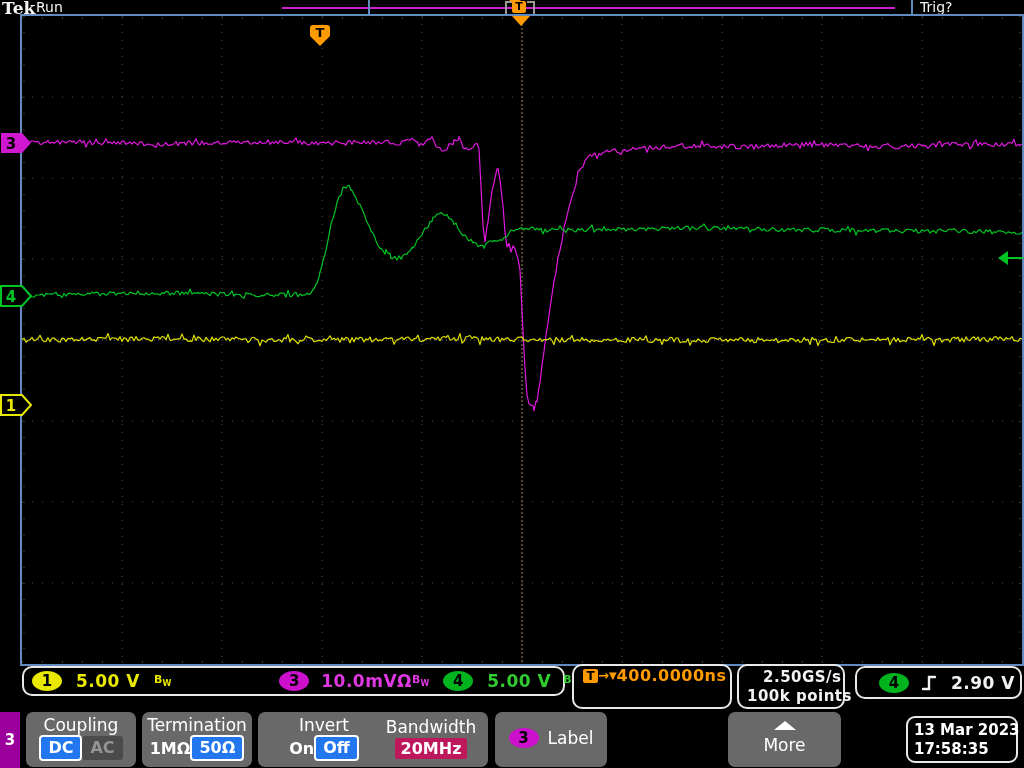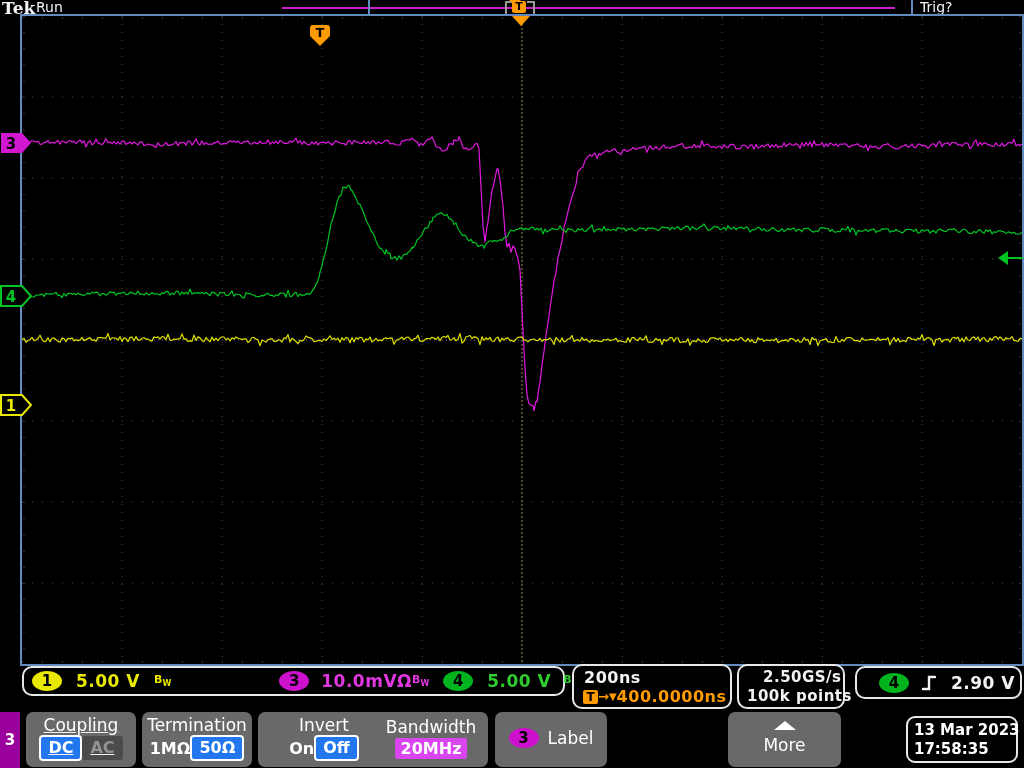--- a/index.html
+++ b/index.html
@@ -48,21 +48,21 @@
   .mbtn{position:absolute;top:712px;height:55px;background:#696969;border-radius:7px;color:#f2f2f2;
         display:flex;flex-direction:column;align-items:center;justify-content:space-evenly;box-sizing:border-box;
         padding:3px 0 6px 0;}
   .mtitle{font-size:17px;color:#fff;}
   .optrow{display:flex;align-items:center;justify-content:center;width:100%;}
   .chip-sel{background:#2277ee;border:2px solid #fff;border-radius:4px;color:#fff;font-weight:bold;
             font-size:16px;padding:0 7px;line-height:22px;}
   .chip-dis{background:#4b4b4b;border-radius:3px;color:#949494;font-weight:bold;font-size:16px;
             padding:2px 8px;line-height:20px;}
   .chip-plain{color:#fff;font-weight:bold;font-size:16px;}
-  .chip-nb{background:#d946ef;border-radius:2px;color:#fff;font-weight:bold;font-size:16px;padding:1px 6px;}
+  .chip-nb{background:#be185d;border-radius:2px;color:#fff;font-weight:bold;font-size:16px;padding:1px 6px;}
   .uparrow{width:0;height:0;border-left:11px solid transparent;border-right:11px solid transparent;
            border-bottom:9px solid #fff;}
   .dtbox{position:absolute;left:906px;top:716px;width:112px;height:47px;background:#000;border:2px solid #e8e8e8;
          border-radius:9px;box-sizing:border-box;display:flex;flex-direction:column;justify-content:center;
          padding-left:6px;color:#fff;font-weight:bold;font-size:15px;line-height:19px;white-space:nowrap;}
 </style>
 </head>
 <body>
 
 <div id="scope">
@@ -141,21 +141,20 @@
       <span class="badge b-mag" style="margin-left:108px;">3</span>
       <span class="val c-mag" style="margin-left:12px;">10.0mVΩ</span>
       <span class="bw c-mag"><span>B</span><sub>W</sub></span>
       <span class="badge b-grn" style="margin-left:14px;">4</span>
       <span class="val c-grn" style="margin-left:14px;">5.00 V</span>
       <span class="bw c-grn" style="margin-left:12px;"><span>B</span><sub>W</sub></span>
     </div>
   </div>
 
   <div class="rbox" style="left:572px;top:664px;width:160px;height:45px;">
-    <div class="val c-wht" style="padding:2px 0 0 10px;font-size:16px;">200ns</div>
     <div class="tb-line">
       <span class="tchip2">T</span>
       <span class="c-org" style="font-weight:bold;font-size:13px;">→</span>
       <span class="c-org" style="font-size:10px;">▼</span>
       <span class="val c-org" style="font-size:16px;">400.0000ns</span>
     </div>
   </div>
 
   <div class="rbox" style="left:737px;top:664px;width:108px;height:45px;">
     <div class="val c-wht" style="padding:2px 0 0 24px;font-size:15px;">2.50GS/s</div>
@@ -167,21 +166,21 @@
       <span class="badge b-grn">4</span>
       <svg width="20" height="20" style="margin-left:10px;">
         <path d="M4,16 H10 V4 H16" fill="none" stroke="#f2f2f2" stroke-width="2.4" stroke-linecap="round"></path>
       </svg>
       <span class="val c-wht" style="margin-left:12px;">2.90 V</span>
     </div>
   </div>
 
   <div class="mtab">3</div>
 
-  <div class="mbtn" style="left:26px;width:110px;text-decoration:underline;">
+  <div class="mbtn" style="left:26px;width:110px;">
     <span class="mtitle">Coupling</span>
     <div class="optrow">
       <span class="chip-sel">DC</span>
       <span class="chip-dis">AC</span>
     </div>
   </div>
 
   <div class="mbtn" style="left:142px;width:110px;">
     <span class="mtitle">Termination</span>
     <div class="optrow">

